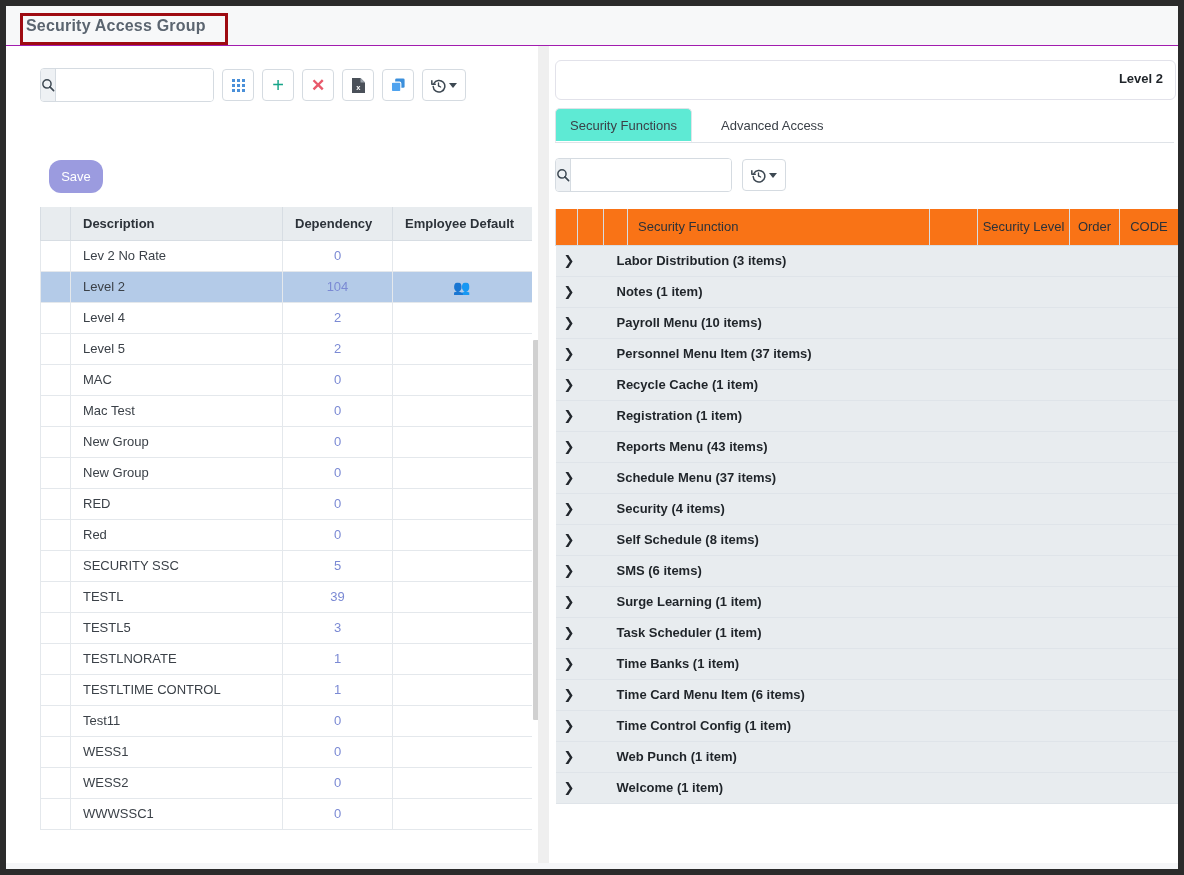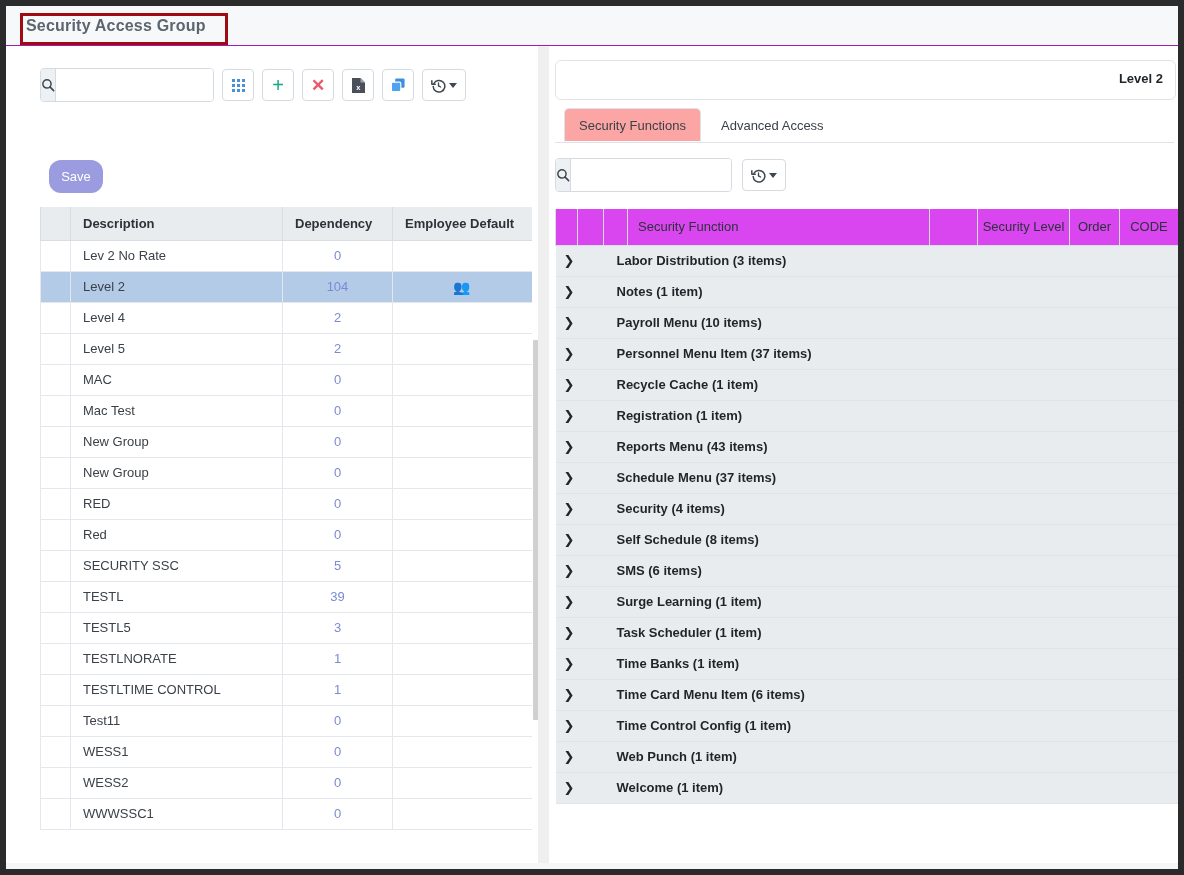--- a/index.html
+++ b/index.html
@@ -76,30 +76,30 @@
   
   .splitter{position:absolute;left:532px;top:40px;width:11px;height:823px;background:#efefef;}
   
   .right-pane{position:absolute;left:543px;top:40px;width:629px;height:823px;background:#fff;}
   .rhead{position:absolute;left:6px;top:14px;width:619px;height:38px;
     border:1px solid #e2e2ea;border-radius:6px;background:#fff;}
   .rhead-text{position:absolute;right:12px;top:10px;font-size:13px;font-weight:bold;color:#1f2429;}
   .tabs{position:absolute;left:6px;top:62px;width:619px;height:34px;border-bottom:1px solid #dfe3e8;}
   .tab{position:absolute;top:0;height:34px;box-sizing:border-box;display:flex;align-items:center;
     padding:0 14px;font-size:13px;color:#3b4148;cursor:pointer;}
-  .tab.active{border:1px solid #dfe3e8;border-bottom:1px solid #fff;border-radius:5px 5px 0 0;background:#fca5a5;margin-left:9px;}
+  .tab.active{border:1px solid #dfe3e8;border-bottom:1px solid #fff;border-radius:5px 5px 0 0;background:#5eead4;}
   .rtool{position:absolute;left:6px;top:112px;display:flex;align-items:center;gap:10px;}
   .rsearch{display:flex;height:32px;width:175px;border:1px solid #d5dbe1;border-radius:4px;overflow:hidden;background:#fff;}
   .rsearch .search-ico{width:36px;}
   .rsearch input{border:0;outline:none;flex:1;padding:0 7px;font-size:13px;
     font-family:"Liberation Sans",sans-serif;}
   
   .rgrid{position:absolute;left:6px;top:163px;width:623px;height:657px;overflow:hidden;}
   .rgrid table{border-collapse:collapse;width:623px;table-layout:fixed;}
-  .rgrid th{background:#d946ef;border:1px solid #d7dde3;border-top:0;height:36px;
+  .rgrid th{background:#f97316;border:1px solid #d7dde3;border-top:0;height:36px;
     font-size:13px;font-weight:normal;color:#2c3239;box-sizing:border-box;}
   .rc1{width:22px;}.rc2{width:26px;}.rc3{width:24px;}
   .rc4{width:302px;text-align:left;padding-left:10px;}
   .rc5{width:48px;}
   .rc6{width:92px;}
   .rc7{width:50px;}
   .rc8{width:59px;}
   .rgrid td{border:1px solid #dfe4e9;border-left:0;border-right:0;height:31px;
     background:#e8ecef;font-size:13px;box-sizing:border-box;}
   .grp-cell{padding-left:8px;}

